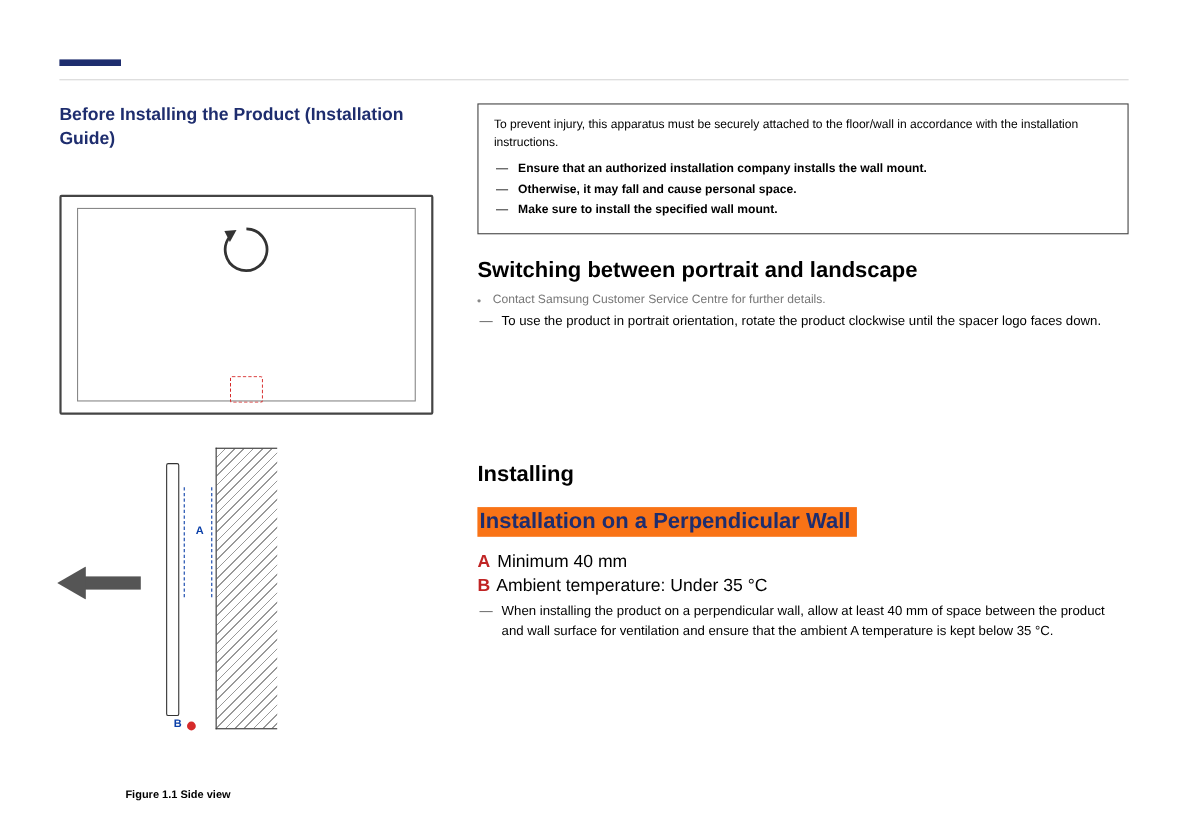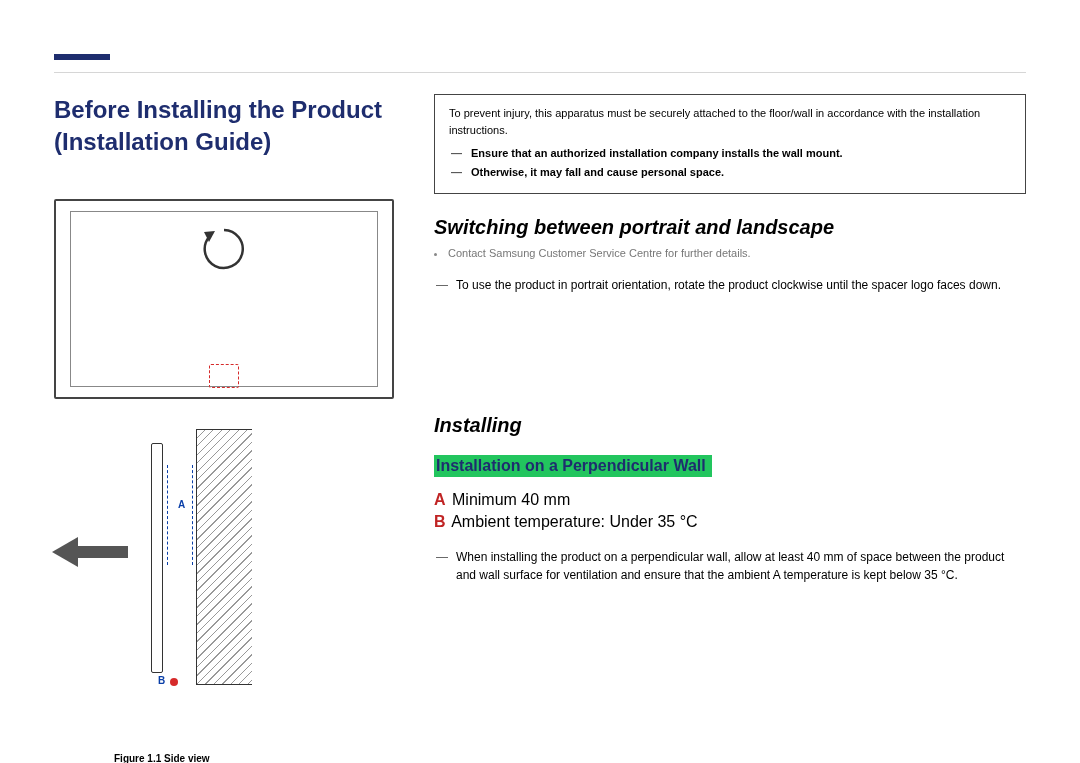--- a/index.html
+++ b/index.html
@@ -35,21 +35,21 @@
       width: 340px;
       flex: 0 0 340px;
       padding-top: 40px;
     }
     .right-col {
       flex: 1;
       padding-top: 40px;
     }
     .main-title {
       color: #1e2d6e;
-      font-size: 24px;
+      font-size: 16px;
       font-weight: bold;
       line-height: 1.35;
       margin-bottom: 20px;
     }
 
     
     .fig-rotate {
       position: relative;
       width: 340px;
       height: 180px;
@@ -113,42 +113,42 @@
       left: -62px; top: 108px;
       width: 78px; height: 30px;
     }
     
     .labA { position:absolute; left:64px; top:70px; font-size:10px; color:#0a3fa8; font-weight:bold; }
     .labB { position:absolute; left:44px; top:246px; font-size:10px; color:#0a3fa8; font-weight:bold; }
     .fig-wall .dashA { position:absolute; left:53px; top:36px; width:0; height:100px; border-left:1px dashed #0a3fa8; }
     .fig-wall .dashA2 { position:absolute; left:78px; top:36px; width:0; height:100px; border-left:1px dashed #0a3fa8; }
     .fig-wall .dotB { position:absolute; left:56px; top:249px; width:8px; height:8px; border-radius:50%; background:#d62a2a; }
 
-    .fig-caption { font-size: 10px; margin-top: 14px; font-weight: bold; }
+    .fig-caption { font-size: 10px; margin-top: 0; font-weight: bold; }
 
     
     .note-box {
       border: 1.2px solid #444;
       padding: 10px 14px 12px;
       font-size: 11px;
       line-height: 1.55;
       margin-bottom: 22px;
     }
     .note-box .lead { margin-bottom: 6px; }
     .dash-li { position: relative; padding-left: 22px; margin-top: 2px; font-weight: bold; }
     .dash-li::before { content: "―"; position: absolute; left: 2px; top: 0; color: #555; }
 
-    .h2 { font-size: 20px; font-weight: bold; margin-bottom: 8px; font-style: italic; }
+    .h2 { font-size: 20px; font-weight: bold; margin-bottom: 8px; }
     .bullet-small { position: relative; padding-left: 14px; font-size: 11px; color: #777; }
     .bullet-small::before { content:""; position:absolute; left:0; top:6px; width:3px; height:3px; border-radius:50%; background:#888; }
-    .dash-note { position: relative; padding-left: 22px; font-size: 12px; margin-top: 17px; line-height: 1.5; }
+    .dash-note { position: relative; padding-left: 22px; font-size: 12px; margin-top: 4px; line-height: 1.5; }
     .dash-note::before { content: "―"; position: absolute; left: 2px; top: 0; color: #555; }
 
     .vent-block { margin-top: 120px; }
-    .h3-hilite { font-size: 16px; font-weight: bold; color: #1e2d6e; background: #22c55e; display: inline-block; padding: 2px 6px 2px 2px; margin: 10px 0; }
+    .h3-hilite { font-size: 20px; font-weight: bold; color: #1e2d6e; background: #f97316; display: inline-block; padding: 2px 6px 2px 2px; margin: 10px 0; }
 
     .spec-line { font-size: 16px; margin: 4px 0; }
     .spec-line .letter { color: #c02424; font-weight: bold; margin-right: 2px; }
   </style>
 </head>
 <body>
 
 <div class="top-marker"></div>
 <div class="hr-full"></div>
 
@@ -182,20 +182,21 @@
     </div>
     <div class="fig-caption" style="margin-left:60px;">Figure 1.1 Side view</div>
   </div>
 
   <div class="right-col">
 
     <div class="note-box">
       <div class="lead">To prevent injury, this apparatus must be securely attached to the floor/wall in accordance with the installation instructions.</div>
       <div class="dash-li">Ensure that an authorized installation company installs the wall mount.</div>
       <div class="dash-li">Otherwise, it may fall and cause personal space.</div>
+      <div class="dash-li">Make sure to install the specified wall mount.</div>
     </div>
 
     <div class="h2">Switching between portrait and landscape</div>
     <div class="bullet-small">Contact Samsung Customer Service Centre for further details.</div>
     <div class="dash-note">To use the product in portrait orientation, rotate the product clockwise until the spacer logo faces down.</div>
 
     <div class="vent-block">
       <div class="h2">Installing</div>
       <div class="h3-hilite">Installation on a Perpendicular Wall</div>
       <div class="spec-line"><span class="letter">A</span> <span>Minimum 40 mm</span></div>

